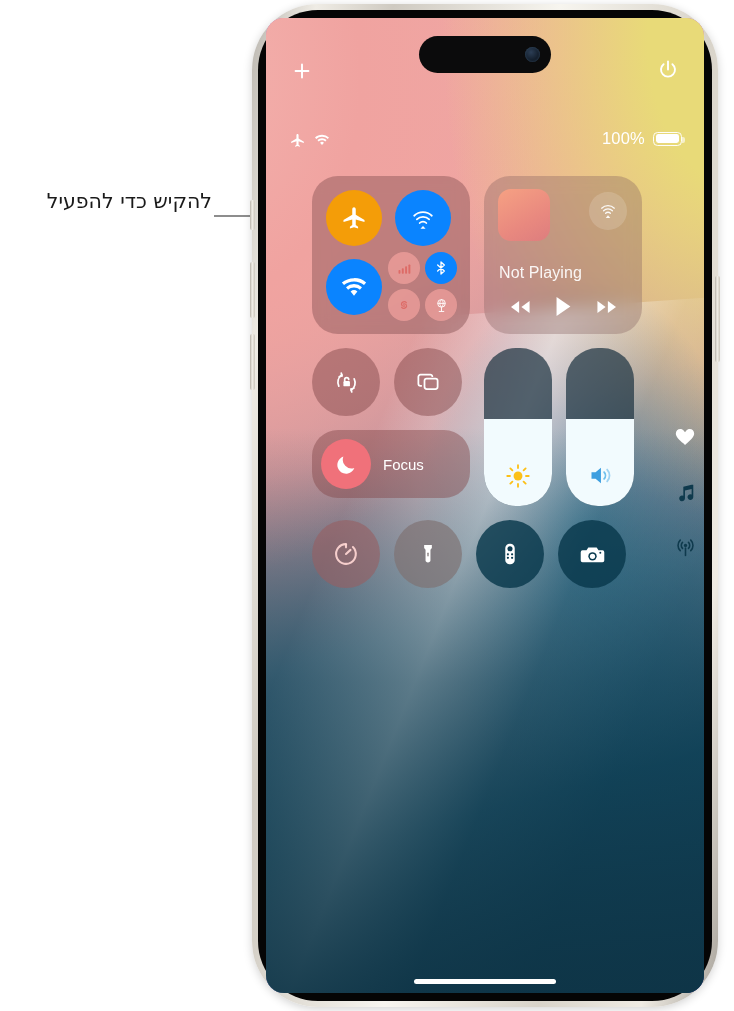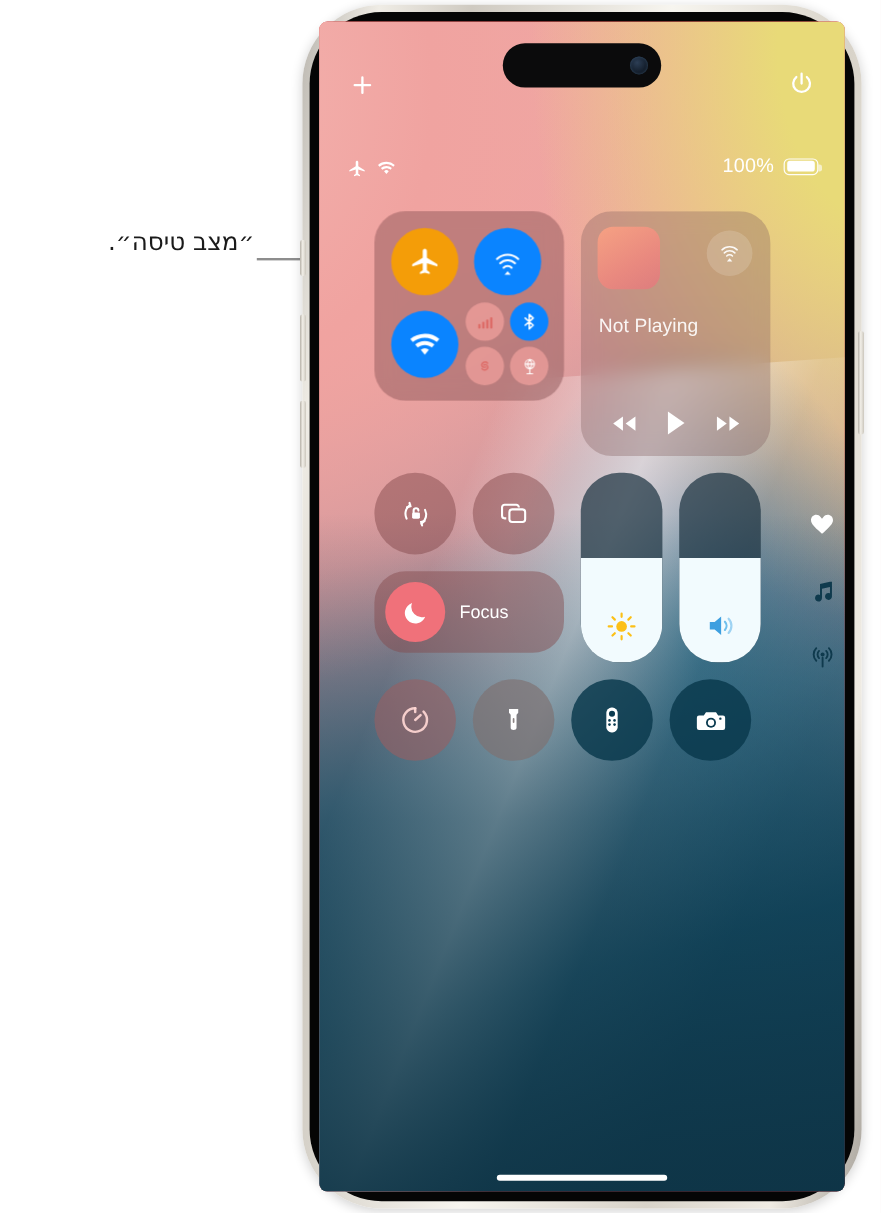--- a/index.html
+++ b/index.html
@@ -42,23 +42,23 @@
   .phone-inner {
     position: relative;
     width: 100%; height: 100%;
     border-radius: 60px;
     background: #050505;
     padding: 8px;
   }
   .screen {
     position: relative;
     width: 100%; height: 100%;
-    border-radius: 7px;
+    border-radius: 18px;
     overflow: hidden;
-    background: #b91c1c;
+    background: #8b5cf6;
   }
 
   
   .btn-side { position: absolute; background: linear-gradient(90deg,#b6b1a8,#f2efe8 45%,#cbc6bc); border-radius: 2px; }
   .btn-action { left: -2px; top: 196px; width: 5px; height: 30px; }
   .btn-volup  { left: -2px; top: 258px; width: 5px; height: 56px; }
   .btn-voldn  { left: -2px; top: 330px; width: 5px; height: 56px; }
   .btn-power  { right: -2px; top: 272px; width: 5px; height: 86px; }
 
   
@@ -153,21 +153,21 @@
   .circle { border-radius: 50%; display: flex; align-items: center; justify-content: center; color: #fff; }
   .c-big { width: 56px; height: 56px; }
   .c-sm  { width: 32px; height: 32px; }
   .c-orange { background: #f49d08; }
   .c-blue   { background: #0a84ff; }
   .c-off    { background: rgba(255,170,165,.58); }
   .quad { display: grid; grid-template-columns: 1fr 1fr; grid-template-rows: 1fr 1fr; gap: 5px; }
 
   
   .media {
-    width: 158px; height: 204px;
+    width: 158px; height: 158px;
     padding: 13px 14px;
     position: relative;
     background: rgba(130,95,95,.34);
   }
   .art {
     width: 52px; height: 52px; border-radius: 13px;
     background: linear-gradient(150deg,#f6a183,#e9897f 60%,#dd7d7e);
   }
   .airplay-badge {
     position: absolute; right: 15px; top: 16px;
@@ -247,21 +247,21 @@
     width: 142px; height: 5px; border-radius: 3px; background: #fff;
   }
   svg { display: block; }
 </style>
 </head>
 <body>
 
 <div id="root">
 
   <div class="callout">
-    <div>״מצב טיסה״.</div>
+    <div>להקיש כדי להפעיל</div>
   </div>
   <div class="callout-line"></div>
 
   <div class="phone">
     <div class="btn-side btn-action"></div>
     <div class="btn-side btn-volup"></div>
     <div class="btn-side btn-voldn"></div>
     <div class="btn-side btn-power"></div>
 
     <div class="phone-inner">

